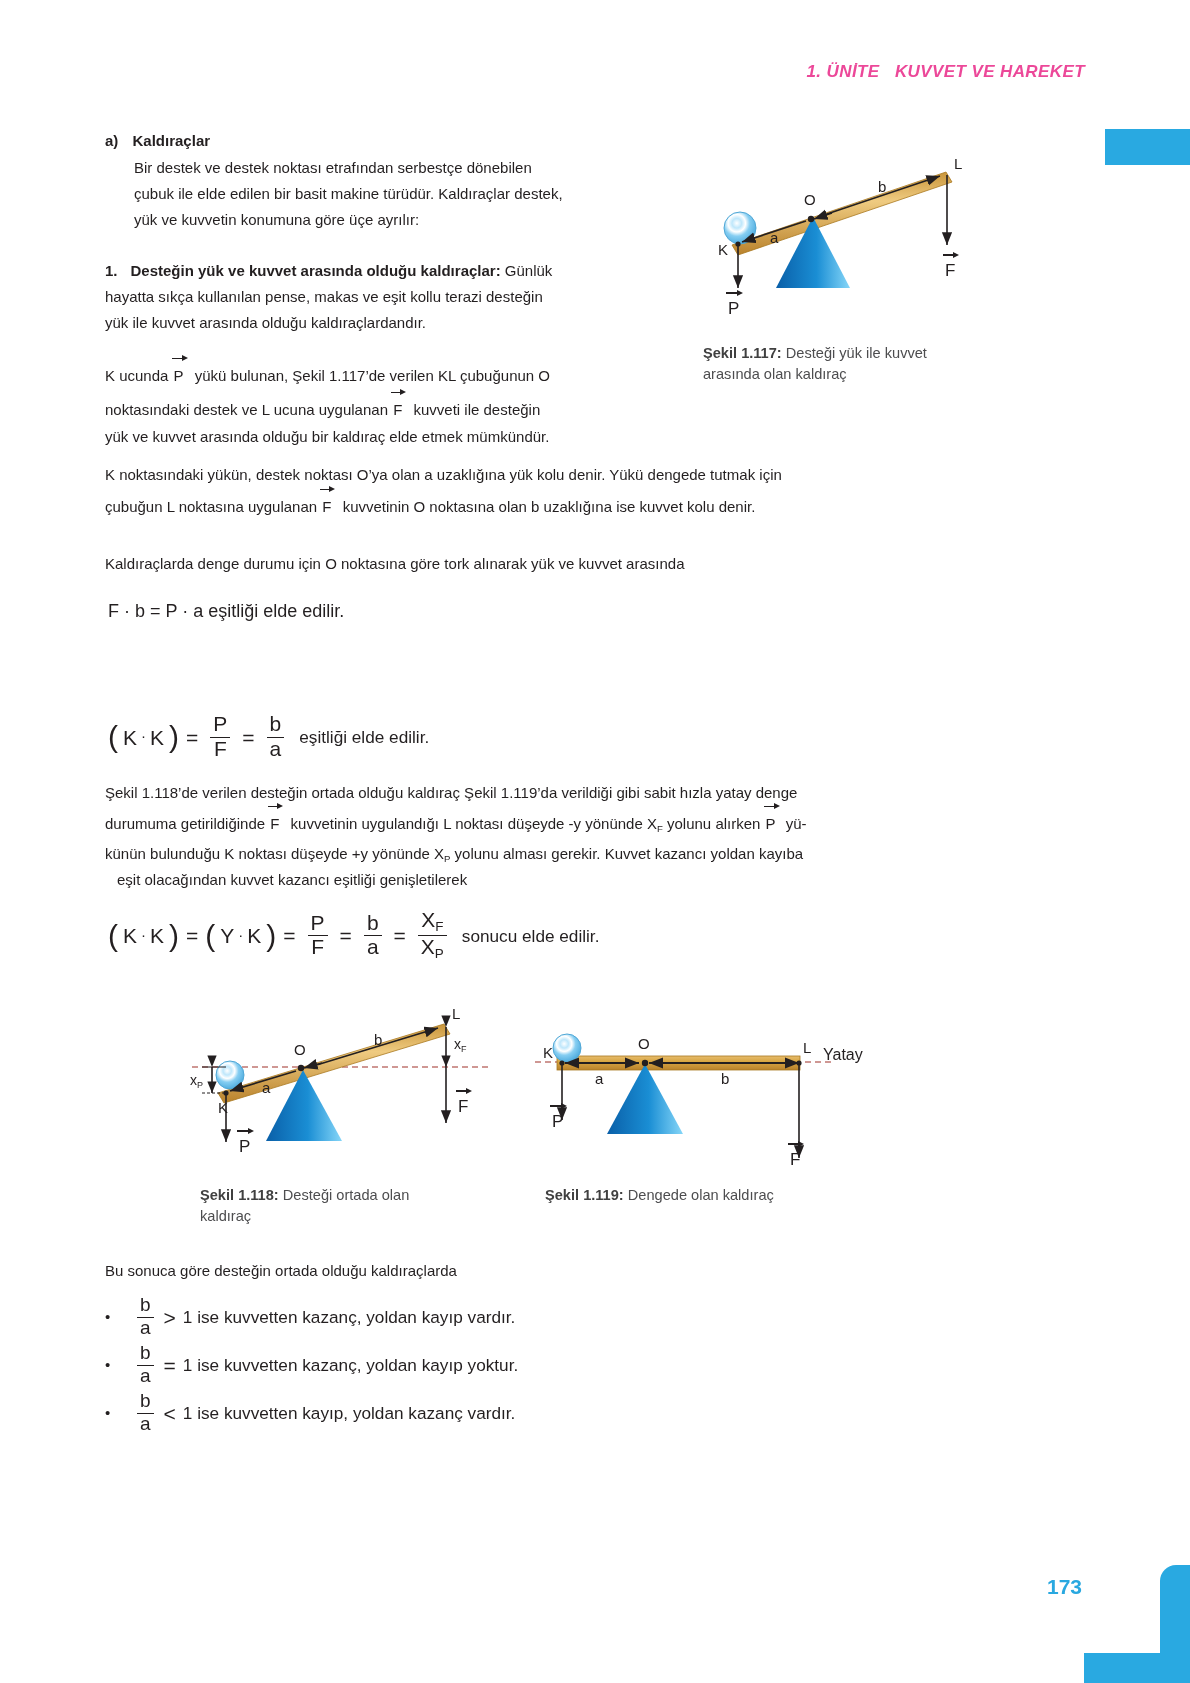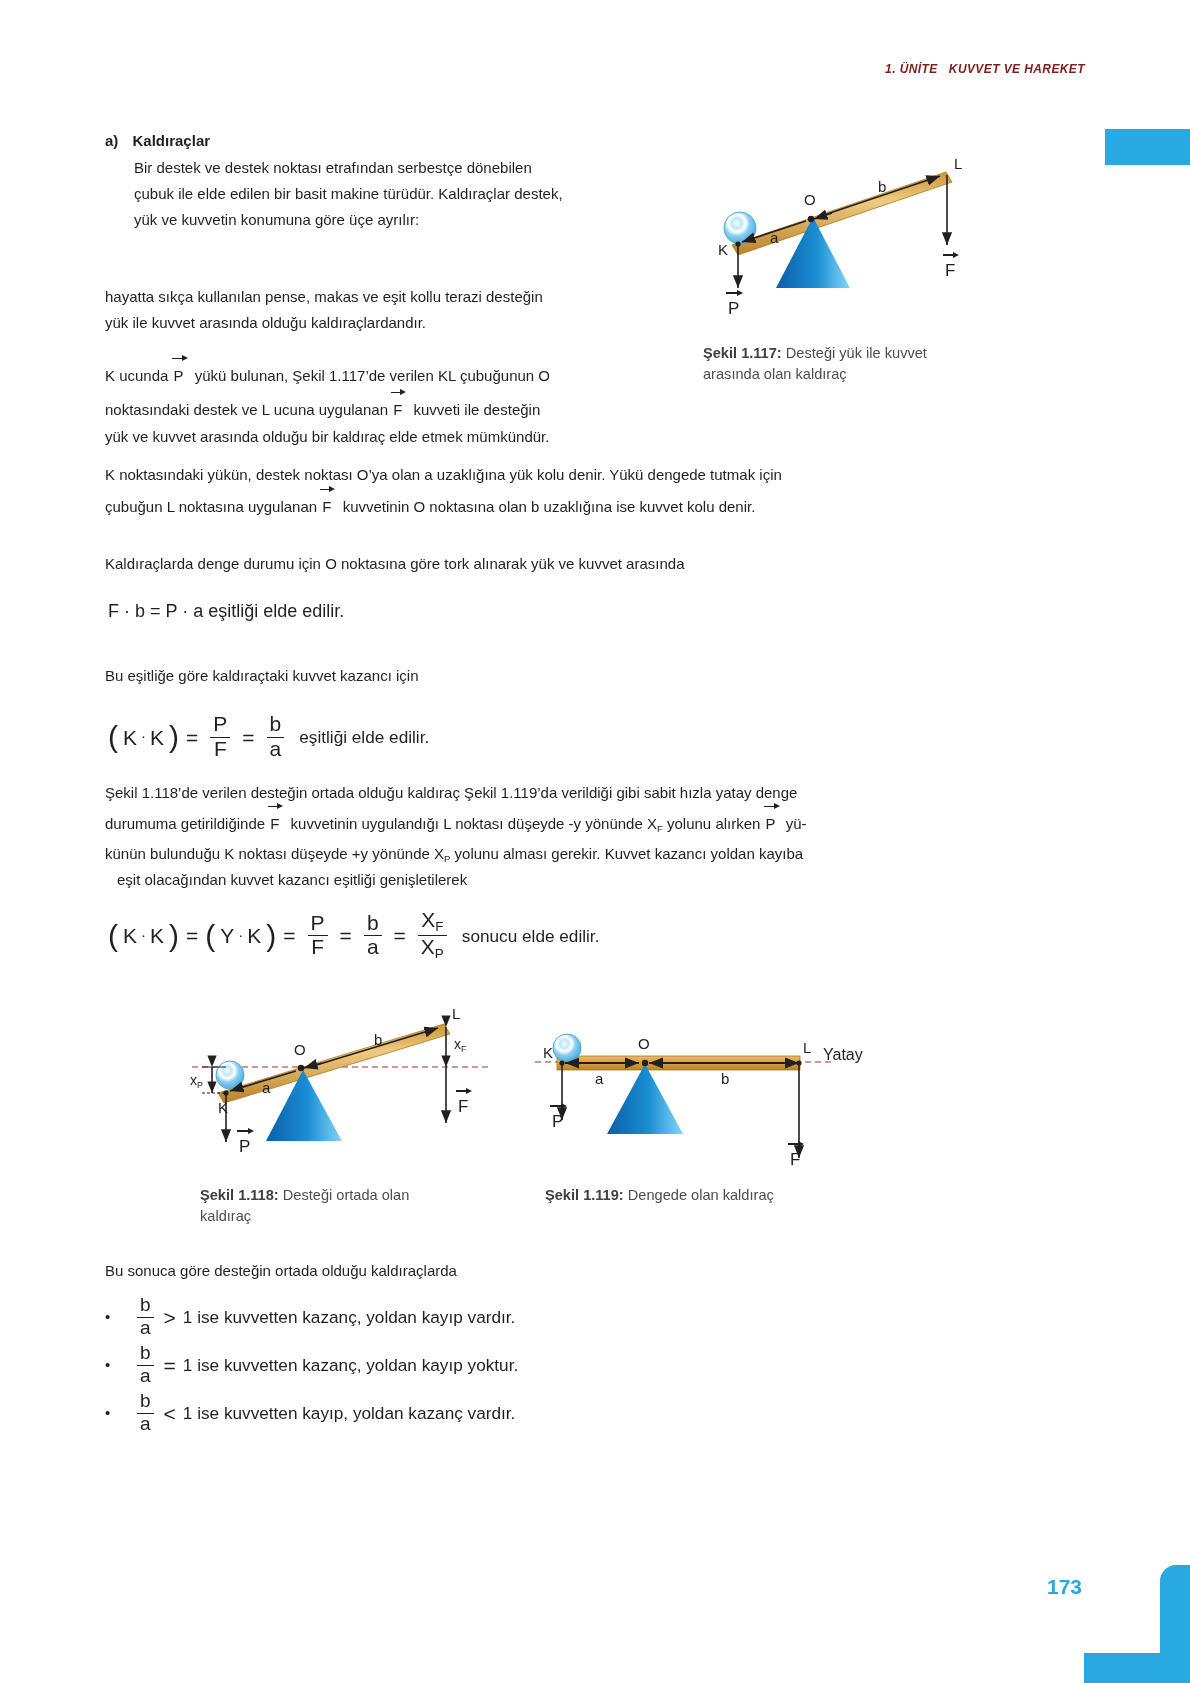--- a/index.html
+++ b/index.html
@@ -10,22 +10,22 @@
     color:#231f20;
     position:relative;
     overflow:hidden;
   }
   .page{position:relative;width:1190px;height:1683px;}
 
   
   .running-head{
     position:absolute;top:62px;right:105px;
     font-style:italic;font-weight:600;
-    font-size:12px;letter-spacing:.4px;
-    color:#7f1d1d;
+    font-size:17px;letter-spacing:.4px;
+    color:#ec4899;
     white-space:pre;
   }
   .head-tab{
     position:absolute;top:129px;right:0;
     width:85px;height:36px;background:#29a9e1;
   }
 
   
   .page-number{
     position:absolute;bottom:84px;right:108px;
@@ -118,20 +118,23 @@
 
   <div class="txt" style="left:105px;top:128px;">
     <span class="b">a)</span>
     <span class="b" style="margin-left:10px;">Kaldıraçlar</span>
   </div>
 
   <div class="txt" style="left:134px;top:155px;">Bir destek ve destek noktası etrafından serbestçe dönebilen</div>
   <div class="txt" style="left:134px;top:181px;">çubuk ile elde edilen bir basit makine türüdür. Kaldıraçlar destek,</div>
   <div class="txt" style="left:134px;top:207px;">yük ve kuvvetin konumuna göre üçe ayrılır:</div>
 
+  <div class="txt" style="left:105px;top:258px;">
+    <span class="b">1.</span><span style="display:inline-block;width:13px;"></span><span class="b">Desteğin yük ve kuvvet arasında olduğu kaldıraçlar:</span><span> Günlük</span>
+  </div>
   <div class="txt" style="left:105px;top:284px;">hayatta sıkça kullanılan pense, makas ve eşit kollu terazi desteğin</div>
   <div class="txt" style="left:105px;top:310px;">yük ile kuvvet arasında olduğu kaldıraçlardandır.</div>
 
   <div class="txt" style="left:105px;top:363px;">
     <span>K ucunda</span>
     <span class="vec"><span class="ar"></span><span class="g">P</span></span>
     <span style="margin-left:6px;">yükü bulunan, Şekil 1.117’de verilen KL çubuğunun O</span>
   </div>
   <div class="txt" style="left:105px;top:424px;">yük ve kuvvet arasında olduğu bir kaldıraç elde etmek mümkündür.</div>
   <div class="txt" style="left:105px;top:397px;">
@@ -211,21 +214,20 @@
   <div class="txt" style="left:105px;top:494px;">
     <span>çubuğun L noktasına uygulanan</span>
     <span class="vec"><span class="ar"></span><span class="g">F</span></span>
     <span style="margin-left:6px;">kuvvetinin O noktasına olan b uzaklığına ise kuvvet kolu denir.</span>
   </div>
 
   <div class="txt" style="left:105px;top:551px;">Kaldıraçlarda denge durumu için O noktasına göre tork alınarak yük ve kuvvet arasında</div>
 
   <div class="txt" style="left:108px;top:598px;font-size:18px;">F · b = P · a  eşitliği elde edilir.</div>
 
-  <div class="txt" style="left:105px;top:663px;">Bu eşitliğe göre kaldıraçtaki kuvvet kazancı için</div>
 
   <div class="eqline" style="left:108px;top:714px;">
     <span class="paren">(</span>
     <span style="margin-left:5px;">K</span>
     <span class="dot">·</span>
     <span>K</span>
     <span class="paren" style="margin-left:5px;">)</span>
     <span class="op">=</span>
     <span class="frac">
       <span class="num">P</span>

